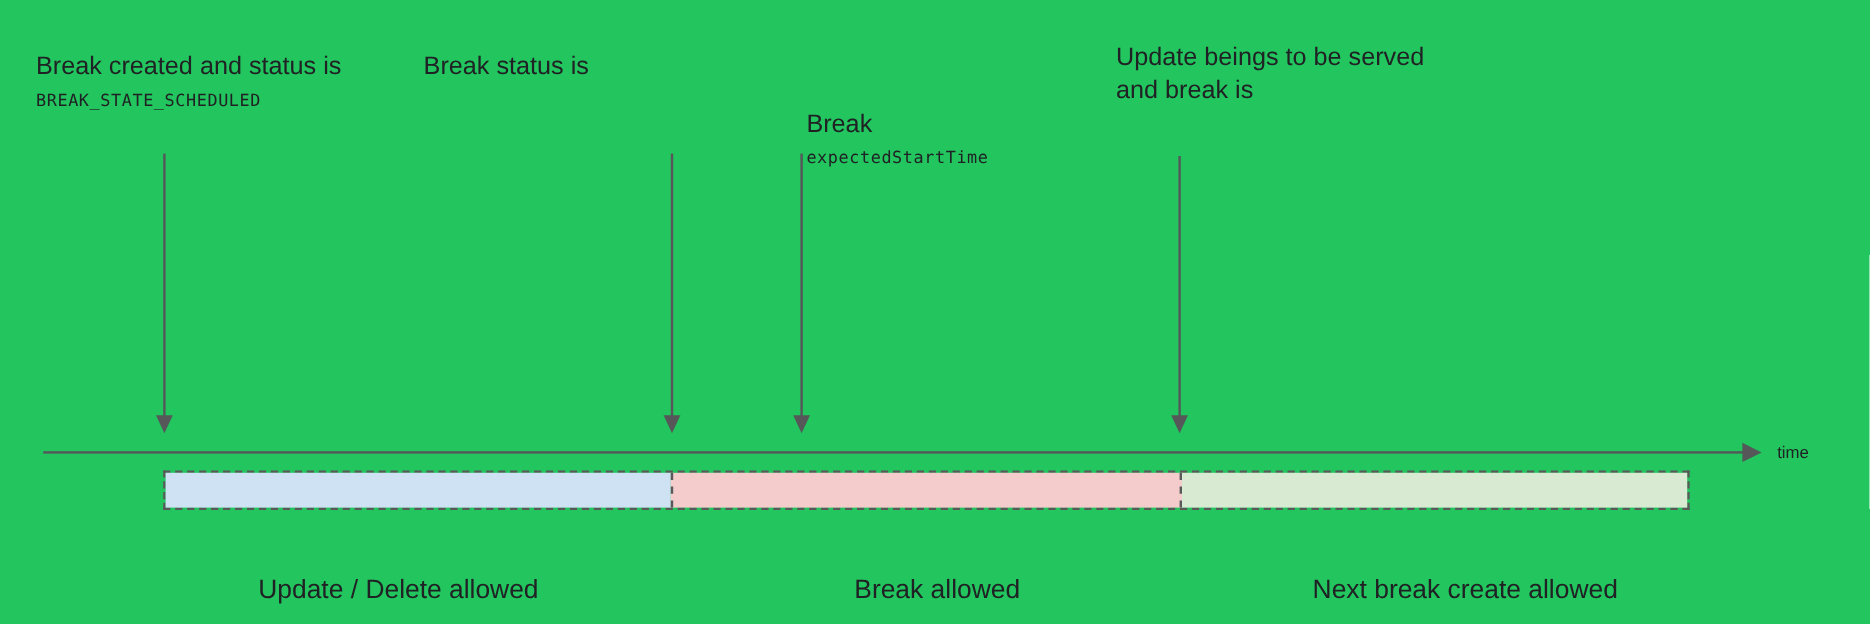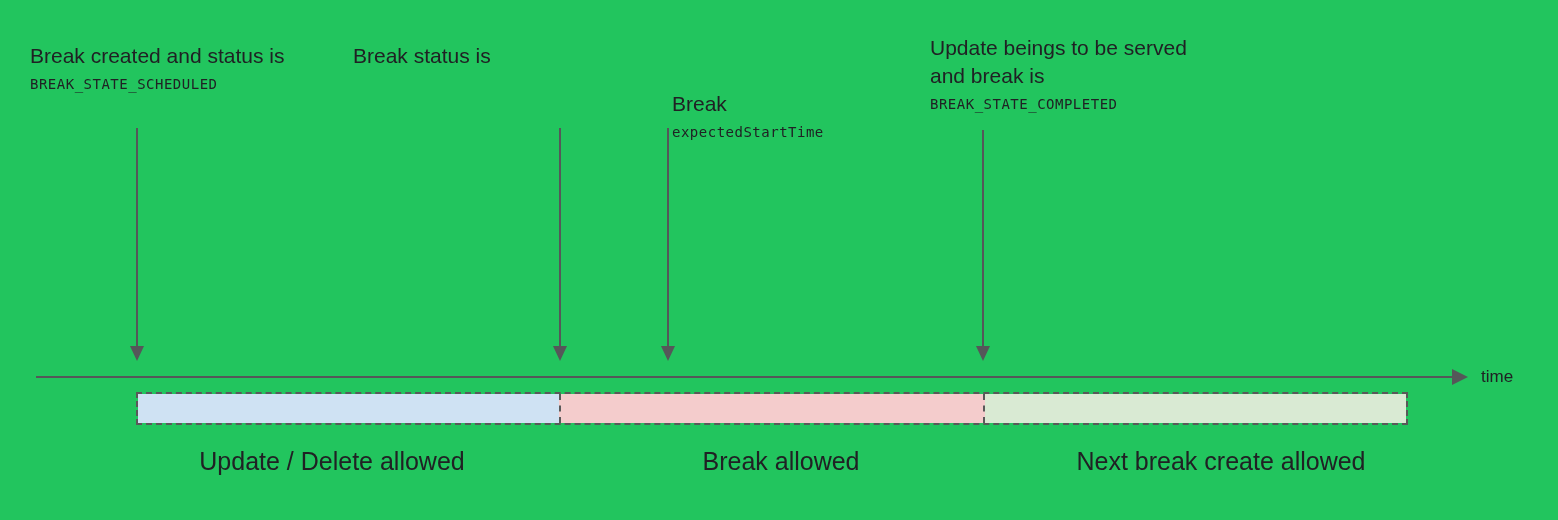--- a/index.html
+++ b/index.html
@@ -19,29 +19,29 @@
     position:absolute;left:-7px;width:0;height:0;
     border-left:7px solid transparent;border-right:7px solid transparent;
     border-top:15px solid #555759;
   }
   .timeline-line{position:absolute;left:36px;top:376px;width:1418px;height:2px;background:#555759;}
   .timeline-head{
     position:absolute;left:1452px;top:369px;width:0;height:0;
     border-top:8px solid transparent;border-bottom:8px solid transparent;
     border-left:16px solid #555759;
   }
-  .timeline-label{position:absolute;left:1481px;top:365px;font-size:17px;line-height:24px;}
+  .timeline-label{position:absolute;left:1481px;top:365px;font-size:14px;line-height:24px;}
   .segments{
     position:absolute;left:136px;top:392px;width:1272px;height:33px;
     border:2px dashed #595959;box-sizing:border-box;display:flex;
   }
   .segment{flex:1 1 0;box-sizing:border-box;}
   .segment.mid{border-left:2px dashed #595959;border-right:2px dashed #595959;}
   .seg-label{
-    position:absolute;top:448px;font-size:25px;line-height:26px;
+    position:absolute;top:478px;font-size:22px;line-height:26px;
     transform:translateX(-50%);white-space:nowrap;
   }
 </style>
 </head>
 <body>
 
 <div class="canvas">
 
   <div class="annotation" style="left:30px;top:42px;">
     <div class="ann-line">Break created and status is</div>
@@ -53,21 +53,20 @@
   </div>
 
   <div class="annotation" style="left:672px;top:42px;margin-top:48px;">
     <div class="ann-line">Break</div>
     <div class="ann-code">expectedStartTime</div>
   </div>
 
   <div class="annotation" style="left:930px;top:34px;">
     <div class="ann-line">Update beings to be served</div>
     <div class="ann-line">and break is</div>
-    <div class="ann-code">BREAK_STATE_COMPLETED</div>
   </div>
 
   <div class="v-arrow" style="left:137px;top:128px;">
     <div class="shaft" style="height:220px;"></div>
     <div class="head" style="top:218px;"></div>
   </div>
   <div class="v-arrow" style="left:560px;top:128px;">
     <div class="shaft" style="height:220px;"></div>
     <div class="head" style="top:218px;"></div>
   </div>

